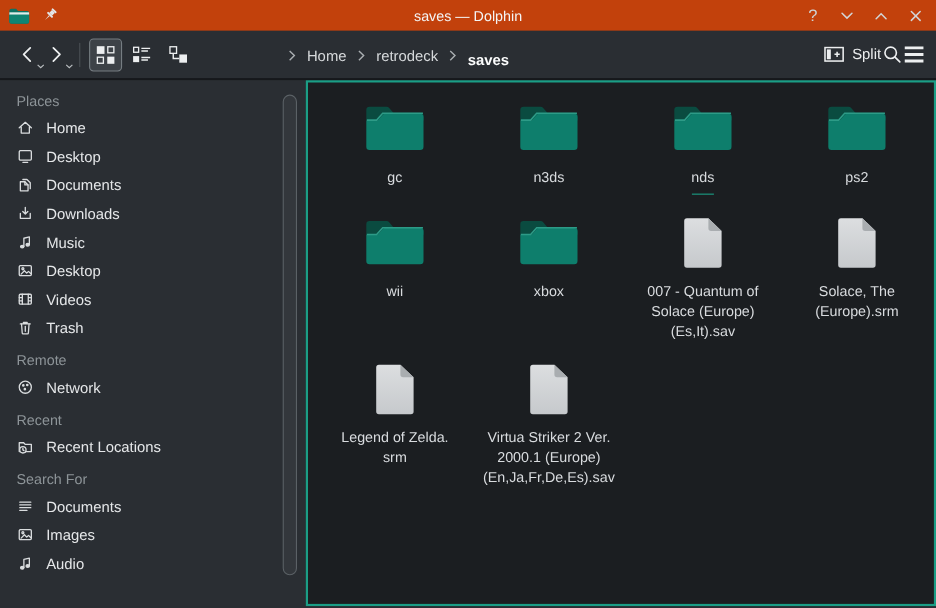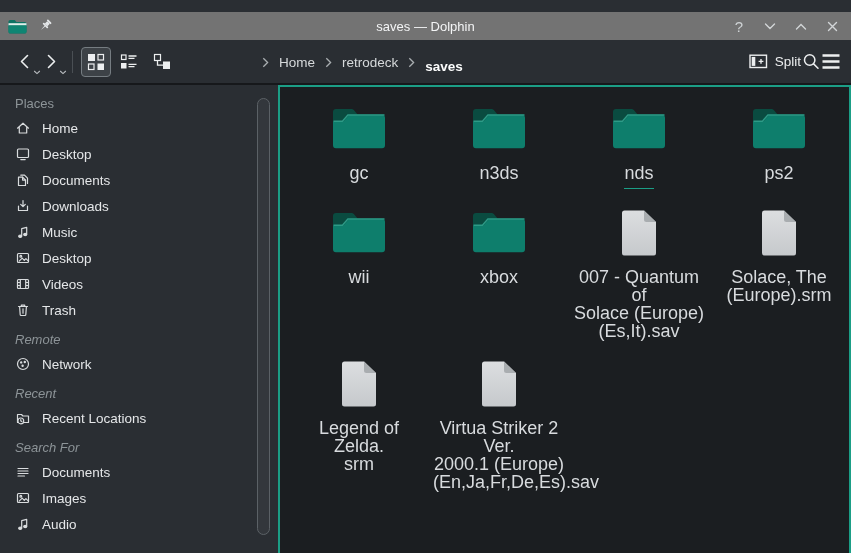--- a/index.html
+++ b/index.html
@@ -3,22 +3,22 @@
 <meta charset="utf-8">
 <style>
   * { margin:0; padding:0; box-sizing:border-box; }
   html,body { background:#0c0e10; }
   .window {
     width:851px; height:553px; position:relative; overflow:hidden;
     background:#2a2e33; font-family:"Liberation Sans", sans-serif;
     color:#e7e9eb; font-size:13px;
   }
   
-  .titlebar { height:28px; background:#737373; position:relative;
-    display:flex; align-items:center;margin-top:12px; }
+  .titlebar { height:28px; background:#c2410c; position:relative;
+    display:flex; align-items:center; }
   .tb-left { position:absolute; left:8px; top:0; height:28px;
     display:flex; align-items:center; gap:10px; }
   .tb-title { width:100%; text-align:center; font-size:13px; color:#f4f5f6; }
   .tb-controls { position:absolute; right:12px; top:0; height:28px;
     display:flex; align-items:center; gap:17px; }
   .wc { width:14px; height:16px; display:flex; align-items:center;
     justify-content:center; color:#d2d5d7; cursor:default; }
   .wc-help { font-size:15px; color:#cfd3d5; }
   
   .toolbar { height:45px; background:#2a2e33; border-bottom:2px solid #16181b;
@@ -36,37 +36,37 @@
   .crumb.current { color:#fcfdfd; font-weight:bold;margin-top:8px; }
   .tb-right { margin-left:auto; display:flex; align-items:center; }
   .split-btn { display:flex; align-items:center; gap:7px; font-size:13.5px;
     color:#eceeef; }
   
   .body { display:flex; height:478px; }
   .sidebar { width:278px; background:#2a2e33; position:relative;
     padding-top:8px; flex:none; }
   .side-header { height:22px; line-height:22px; padding-left:15px;
     color:#8d9498; font-size:13px; }
-  .side-header.gap { margin-top:6px;font-style:italic; }
+  .side-header.gap { margin-top:6px; }
   .side-item { height:26px; display:flex; align-items:center;
     padding-left:15px; gap:11px; font-size:13.5px; color:#e5e7e9; }
   .side-item .ic { width:16px; height:16px; flex:none; display:flex; }
   .side-scrollbar { position:absolute; right:8px; top:13px; width:13px;
     height:437px; border:1px solid #5b6166; border-radius:7px;
     background:#33373c; }
   .main { flex:1; background:#1b1e21; border:2px solid #1b9e86;
     position:relative; overflow:hidden; }
   .grid { display:grid; grid-template-columns:repeat(4,140px);
     align-items:start; justify-items:center; padding:10px 0 0 9px;
     row-gap:12px; }
   .gitem { width:136px; display:flex; flex-direction:column;
     align-items:center; }
   .icon-box { height:64px; display:flex; align-items:center;
     justify-content:center; margin-bottom:3px; }
-  .glabel { text-align:center; font-size:18px; line-height:18px;
+  .glabel { text-align:center; font-size:13px; line-height:18px;
     color:#d8dbde; max-width:132px; }
   .glabel .ln { display:block; }
   .glabel .u { display:inline-block; border-bottom:1px solid #1b9e86;
     padding-bottom:6px; }
   svg { display:block; }
 </style>
 </head>
 <body>
 
 <div class="window">

